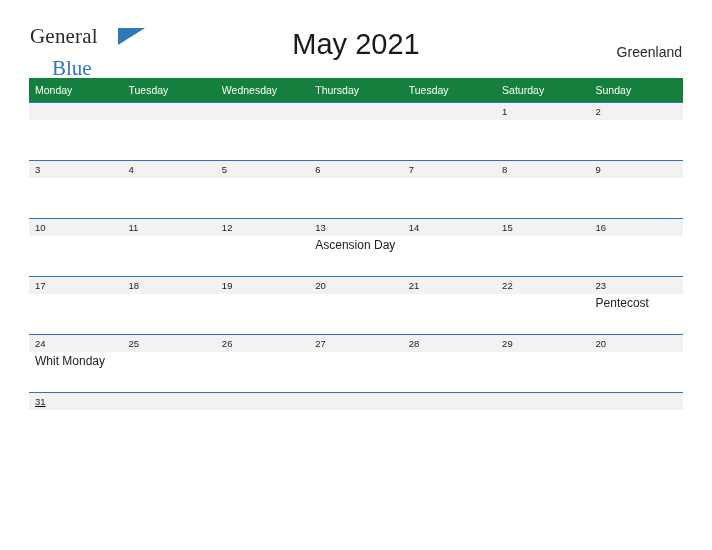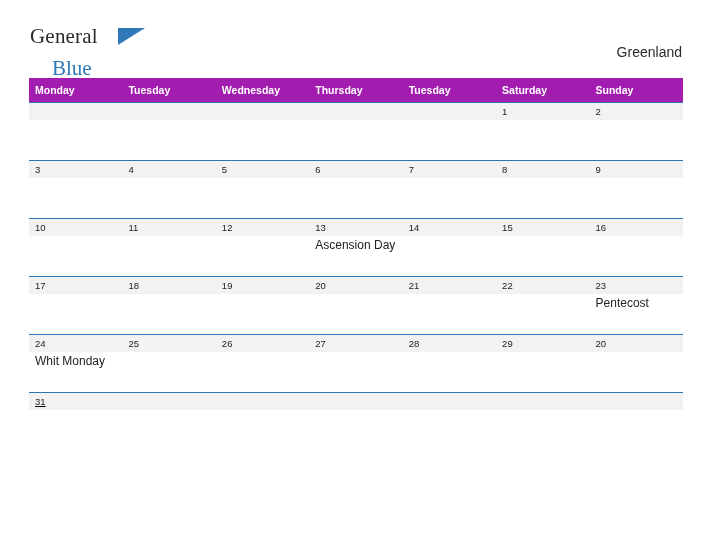--- a/index.html
+++ b/index.html
@@ -79,24 +79,24 @@
   
   .calendar {
     position: absolute;
     left: 29px;
     top: 78px;
     width: 654px;
     border-collapse: collapse;
     table-layout: fixed;
   }
   .calendar th {
-    background: #a21caf;
+    background: #15803d;
     color: #ffffff;
     font-size: 10.5px;
-    font-weight: bold;
+    font-weight: normal;
     text-align: left;
     padding: 5px 0 5px 6px;
     height: 14px;
     border: none;
   }
   .calendar td {
     vertical-align: top;
     height: 58px;
     padding: 0;
     border: none;
@@ -134,20 +134,21 @@
 <body>
 
 <div class="page">
 
   <div class="header">
     <div class="logo">
       <span class="logo-general">General</span>
       <span class="logo-flag"></span>
       <span class="logo-blue">Blue</span>
     </div>
+    <div class="title">May 2021</div>
     <div class="country">Greenland</div>
   </div>
 
   <table class="calendar">
     <thead>
       <tr>
         <th>Monday</th>
         <th>Tuesday</th>
         <th>Wednesday</th>
         <th>Thursday</th>

